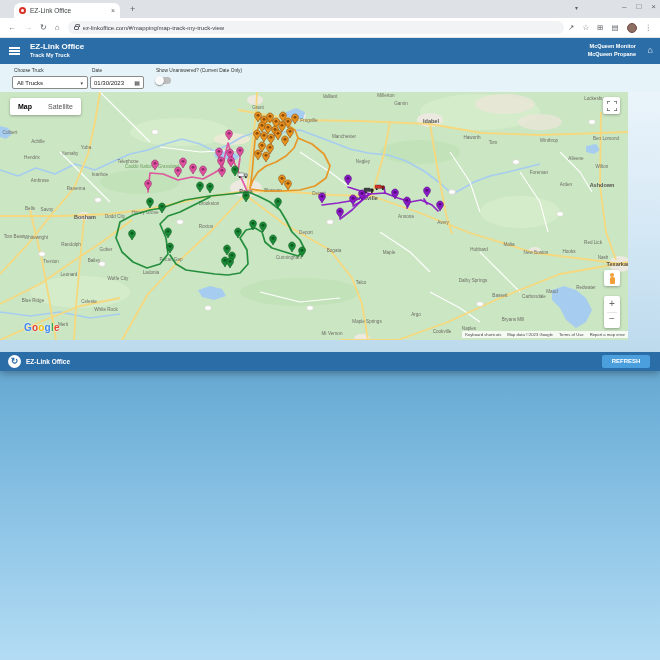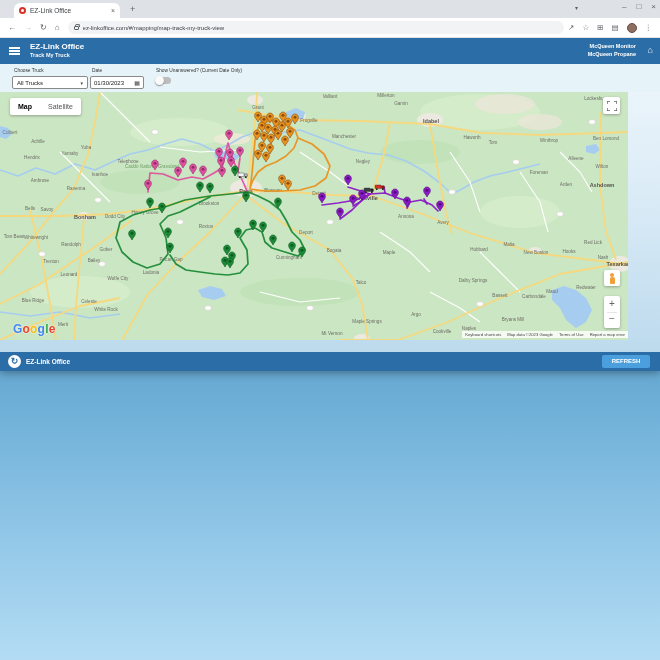--- a/index.html
+++ b/index.html
@@ -62,21 +62,21 @@
   .maptype .mt.active { font-weight:bold; color:#000; }
   .fsbtn { position:absolute; left:603px; top:5px; width:17px; height:17px; background:#fff; border-radius:2px; box-shadow:0 1px 3px rgba(0,0,0,.3); cursor:pointer; }
   .fsbtn svg { position:absolute; left:3.5px; top:3.5px; }
   .pegman { position:absolute; left:604px; top:178px; width:16px; height:16px; background:#fff; border-radius:2px; box-shadow:0 1px 3px rgba(0,0,0,.3); cursor:pointer; }
   .peg-head { position:absolute; left:6px; top:2.5px; width:4px; height:4px; border-radius:50%; background:#f29f38; }
   .peg-body { position:absolute; left:5.5px; top:7px; width:5px; height:6.5px; border-radius:2px 2px 1px 1px; background:#f29f38; }
   .zoomctl { position:absolute; left:604px; top:204px; width:16px; height:32px; background:#fff; border-radius:2px; box-shadow:0 1px 3px rgba(0,0,0,.3); }
   .zoomctl .zi, .zoomctl .zo { position:absolute; left:0; width:16px; height:16px; text-align:center; font-size:10px; line-height:15px; color:#666; cursor:pointer; }
   .zoomctl .zo { top:15px; }
   .zoomctl:after { content:""; position:absolute; left:3px; top:15.5px; width:10px; height:1px; background:#e6e6e6; }
-  .glogo { position:absolute; left:13px; top:230px; font-size:12px; font-weight:bold; letter-spacing:.2px; text-shadow:0 0 2px #fff; }
+  .glogo { position:absolute; left:24px; top:230px; font-size:10px; font-weight:bold; letter-spacing:.2px; text-shadow:0 0 2px #fff; }
   .attrib { position:absolute; right:32px; top:239px; display:flex; background:rgba(255,255,255,.8); font-size:4.2px; color:#444; }
   .attrib span { padding:1px 3px; white-space:nowrap; }
 
   
   .appfooter { position:absolute; left:0; top:314px; width:660px; height:19px; background:#2b6da6; color:#fff; }
   .flogo { position:absolute; left:8px; top:3px; width:13px; height:13px; background:#fff; border-radius:50%; color:#2b6da6; font-size:9px; line-height:13px; text-align:center; font-weight:bold; }
   .fbrand { position:absolute; left:26px; top:6px; font-size:6.5px; font-weight:bold; }
   .refresh { position:absolute; right:10px; top:3px; width:48px; height:13px; background:#4b9fdc; border:none; border-radius:2px; color:#fff; font-size:6px; font-weight:bold; text-align:center; line-height:13px; cursor:pointer; font-family:"Liberation Sans", sans-serif; }
 </style>
 </head>

